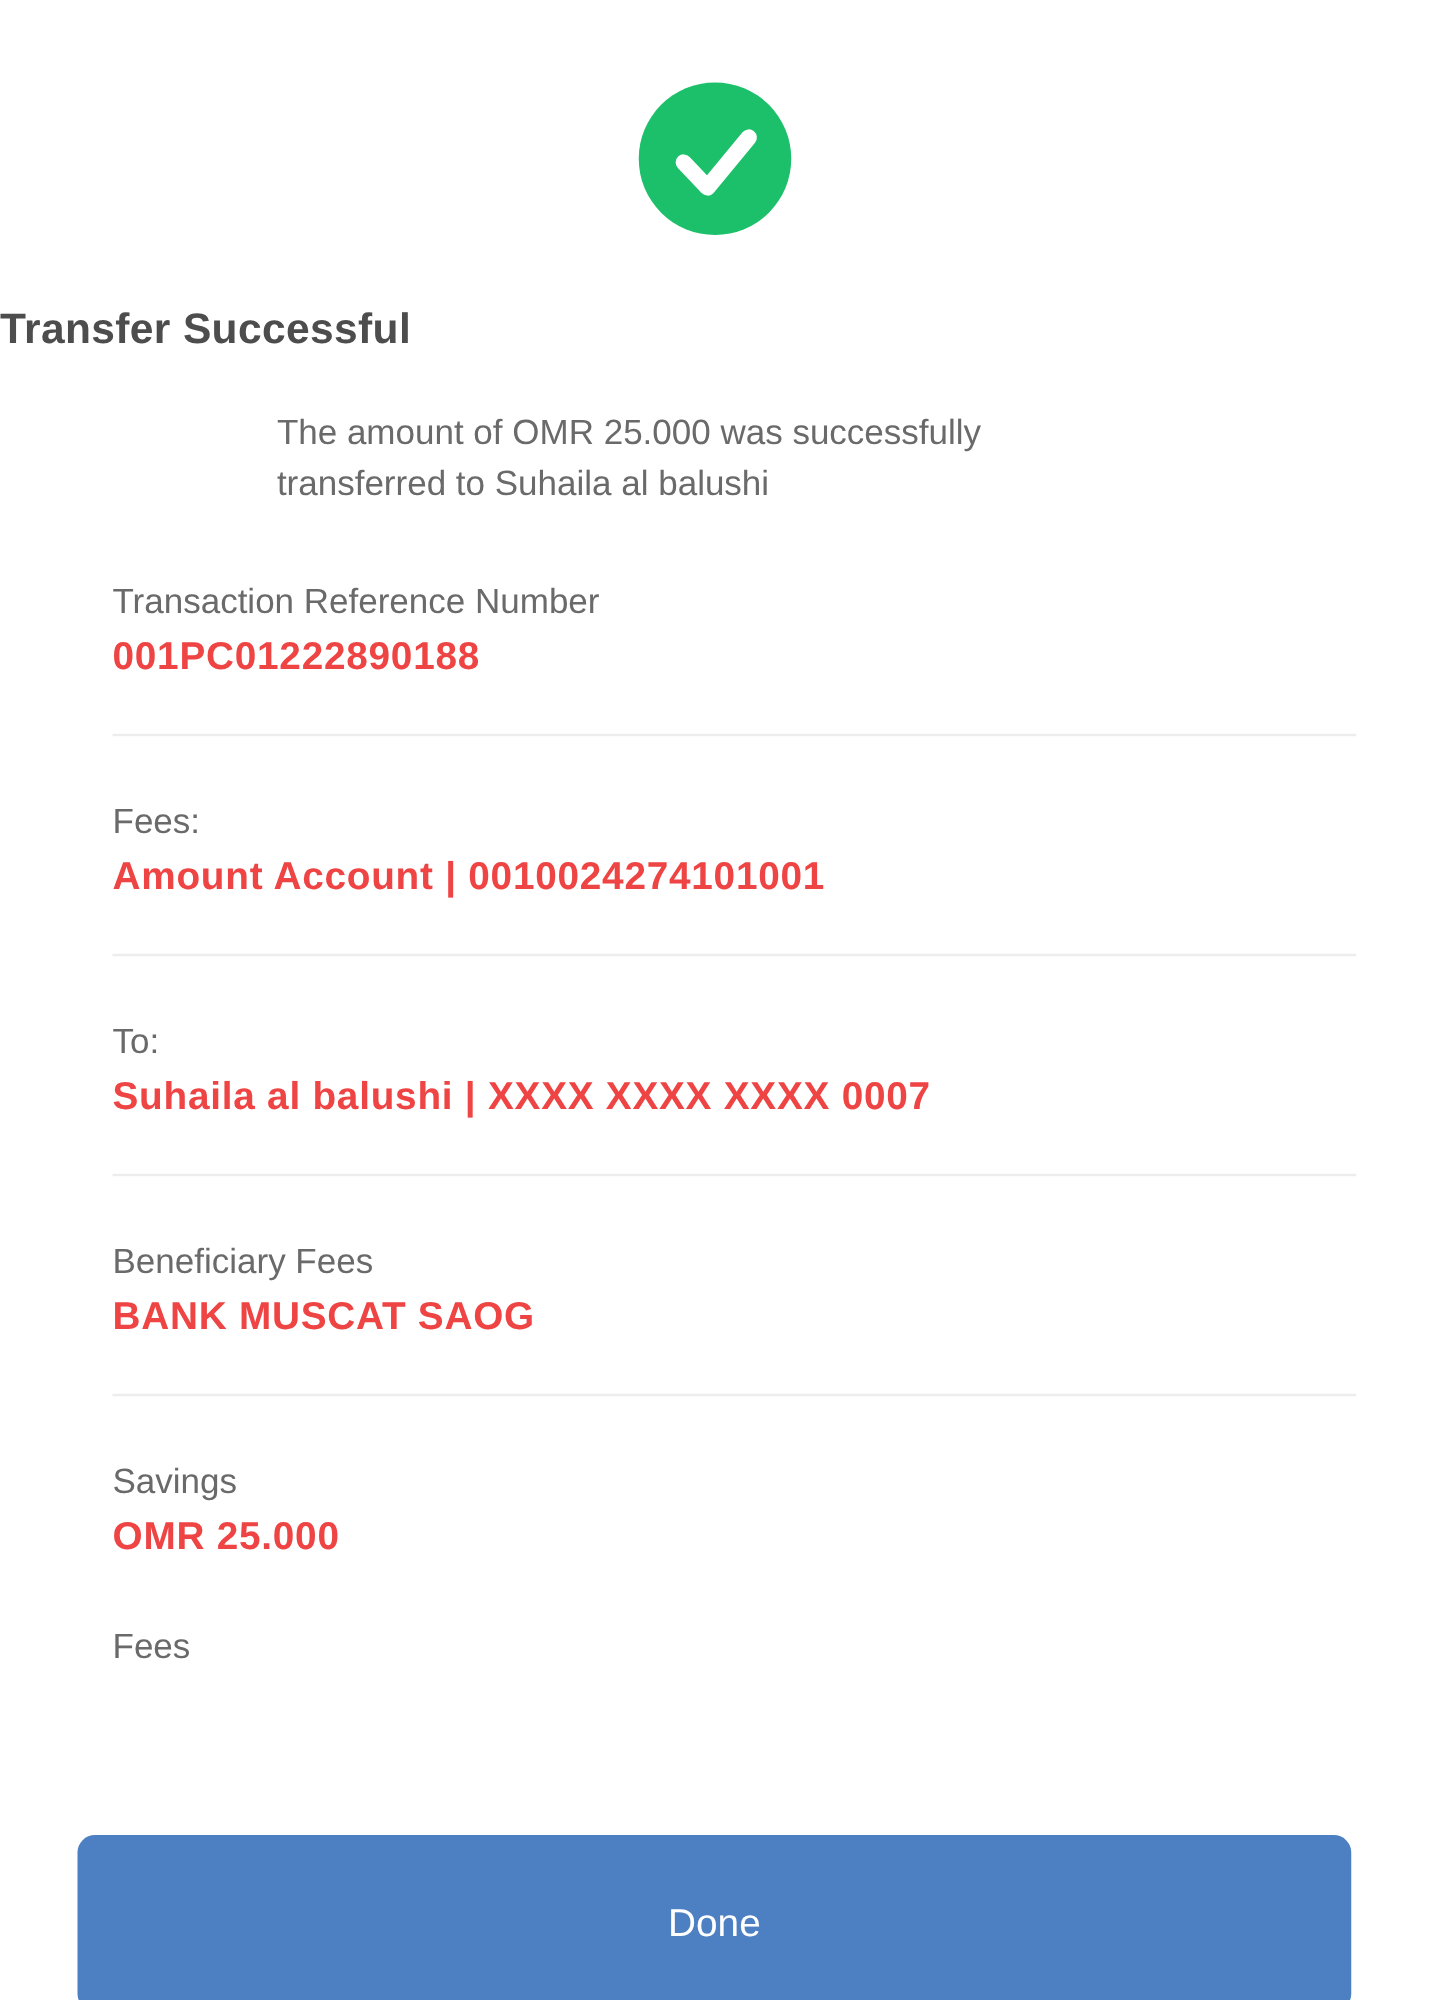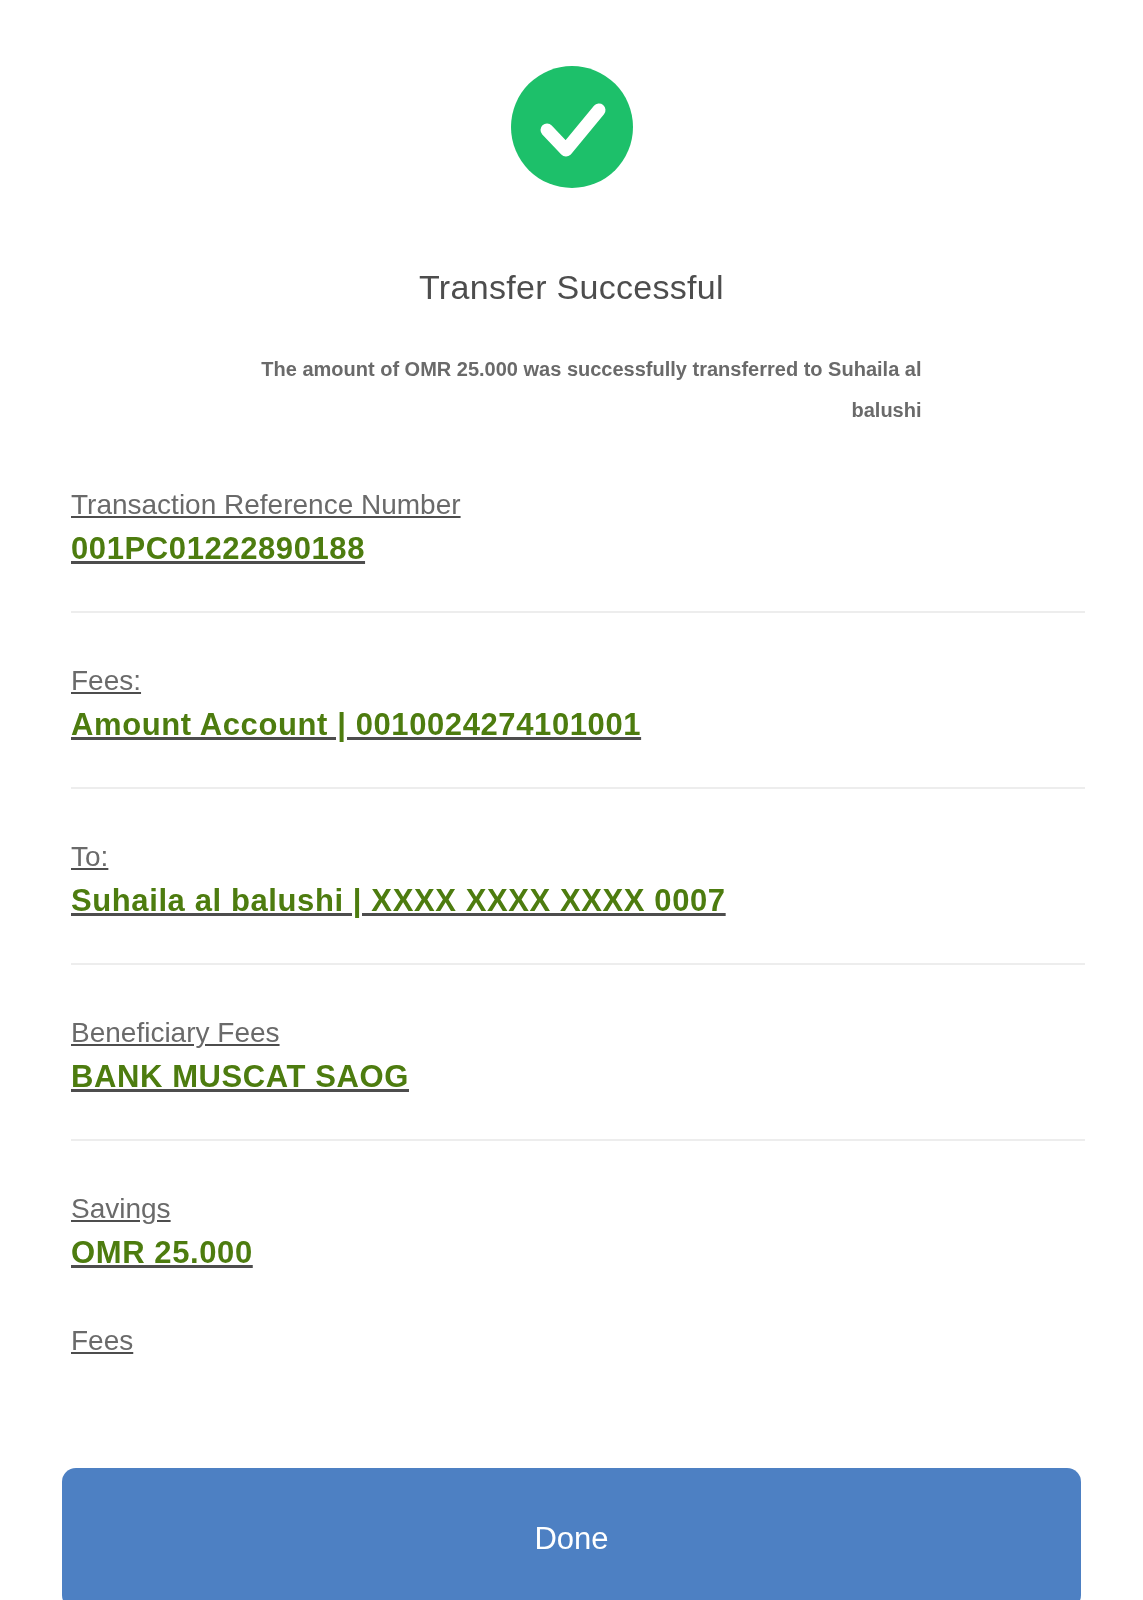--- a/index.html
+++ b/index.html
@@ -28,51 +28,49 @@
     height: 122px;
     border-radius: 50%;
     background: #1dc06a;
     display: flex;
     align-items: center;
     justify-content: center;
   }
   .check-circle svg { width: 122px; height: 122px; display: block; }
   
   .title {
-    margin-top: 80px;
-    text-align: center;
+    margin-top: 56px;
+    text-align: left;
     font-size: 34px;
-    font-weight: 400;
+    font-weight: 700;
     color: #4d4d4d;
     letter-spacing: 0.3px;
   }
   .subtitle {
     margin: 42px auto 0;
     max-width: 700px;
-    text-align: right;
-    font-size: 20px;
+    text-align: left;
+    font-size: 28px;
     line-height: 41px;
     color: #6a6a6a;
-    font-weight: bold;
   }
   
   .details {
-    margin: 56px 58px 0 71px;
-    text-decoration: underline;
+    margin: 56px 58px 0 90px;
   }
   .row-label {
     font-size: 28px;
     color: #6a6a6a;
     line-height: 36px;
   }
   .row-value {
     margin-top: 6px;
     font-size: 31px;
     font-weight: 700;
-    color: #4d7c0f;
+    color: #ef4444;
     letter-spacing: 0.6px;
     line-height: 40px;
   }
   .divider {
     height: 2px;
     background: #ededed;
     margin: 42px 0 50px 0;
   }
   .row-plain { margin-top: 50px; }
   

